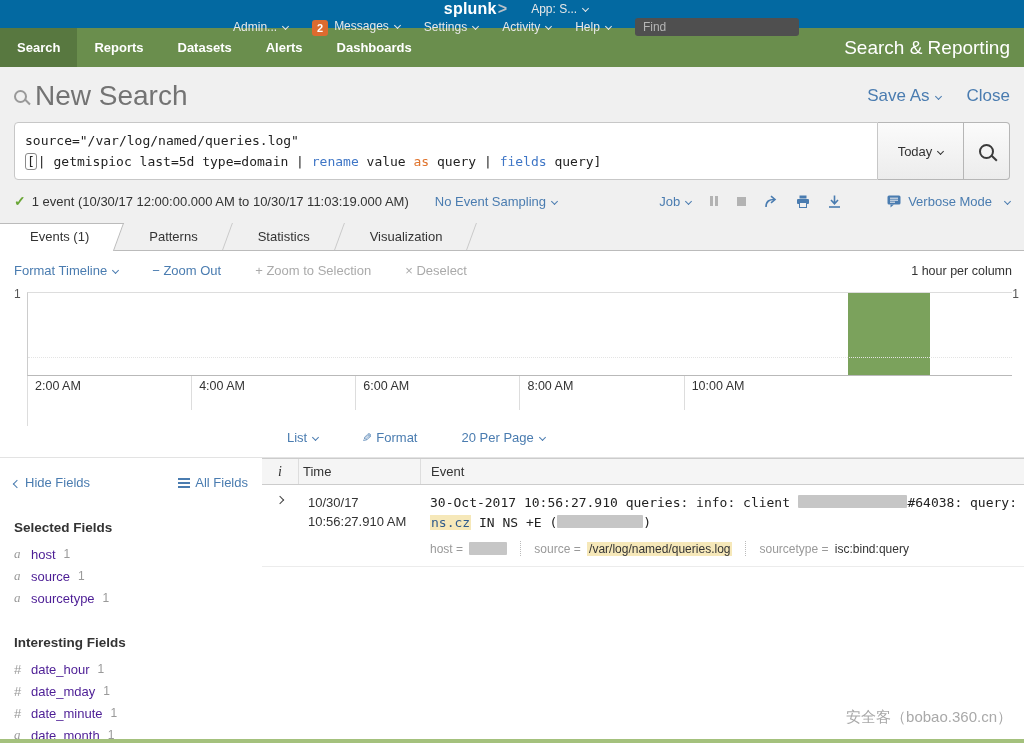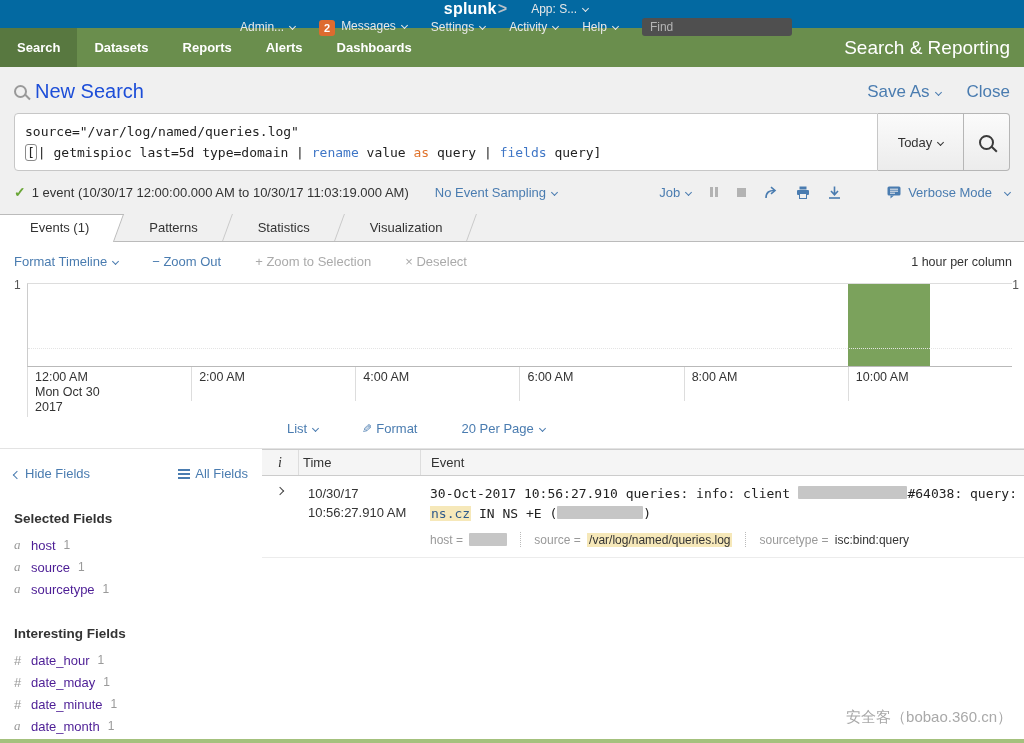--- a/index.html
+++ b/index.html
@@ -13,38 +13,38 @@
   .chev-left{display:inline-block;width:6px;height:6px;border-right:1.5px solid currentColor;border-bottom:1.5px solid currentColor;transform:rotate(135deg);margin-right:5px;vertical-align:0px;}
   .chev-right{display:inline-block;width:6px;height:6px;border-right:1.5px solid #444;border-bottom:1.5px solid #444;transform:rotate(-45deg);}
 
   
   .topbar{height:28px;background:#0369a1;display:flex;align-items:center;justify-content:flex-start;color:#e8e8e8;font-size:12px;padding:0 12px 0 20px;flex-direction:column;}
   .tb-left,.tb-right{display:flex;align-items:center;gap:24px;}
   .logo{font-size:16px;font-weight:bold;color:#fff;letter-spacing:.2px;cursor:pointer;}
   .logo .gt{color:#b9c1c9;font-weight:bold;font-style:italic;margin-left:1px;}
   .tb-item{cursor:pointer;white-space:nowrap;}
   .badge{display:inline-block;background:#dd6b2f;color:#fff;font-weight:bold;font-size:11px;min-width:16px;height:16px;line-height:16px;text-align:center;border-radius:3px;margin-right:6px;vertical-align:-2px;}
-  .find{width:150px;height:18px;background:#4f4f4f;border:none;border-radius:3px;color:#ddd;font-size:12px;padding:8px 8px;outline:none;font-family:"Liberation Sans",sans-serif;}
+  .find{width:164px;height:18px;background:#4f4f4f;border:none;border-radius:3px;color:#ddd;font-size:12px;padding:8px 8px;outline:none;font-family:"Liberation Sans",sans-serif;}
   .find::placeholder{color:#b5b5b5;}
 
   
   .appbar{height:39px;background:#6a8e4d;display:flex;align-items:stretch;justify-content:space-between;}
   .appbar-items{display:flex;align-items:stretch;}
   .nav-item{color:#fff;font-size:13px;font-weight:bold;line-height:39px;padding:0 17px;cursor:pointer;white-space:nowrap;}
   .nav-item.active{background:#587840;}
   .app-title{color:#fff;font-size:19px;line-height:39px;padding-right:14px;font-weight:normal;}
 
   
   .search-head{background:#f0f0f0;padding:0 14px;}
   .title-row{display:flex;align-items:center;padding:13px 0 10px;}
   .mag{display:inline-block;position:relative;width:13px;height:13px;border:2px solid #999;border-radius:50%;}
   .mag::after{content:'';position:absolute;width:7px;height:2px;background:#999;transform:rotate(45deg);right:-6px;bottom:-2px;}
   .mag.dark{width:15px;height:15px;border-color:#3a3a3a;}
   .mag.dark::after{background:#3a3a3a;width:8px;}
-  h1.page-title{font-size:20px;font-weight:normal;color:#1d4ed8;margin:0 0 0 8px;flex:1;}
+  h1.page-title{font-size:28px;font-weight:normal;color:#737373;margin:0 0 0 8px;flex:1;}
   .head-actions{display:flex;gap:26px;font-size:17px;}
   .head-link{color:#4a7cb0;cursor:pointer;}
 
   .query-row{display:flex;align-items:stretch;}
   .query-box{flex:1;background:#fff;border:1px solid #c7c7c7;border-radius:4px 0 0 4px;padding:7px 10px;font-family:"DejaVu Sans Mono",monospace;font-size:13px;line-height:21px;color:#222;cursor:text;}
   .tok-command{color:#3f76c6;}
   .tok-modifier{color:#e0732c;}
   .tok-bracket{border:1px solid #8a8a8a;border-radius:3px;padding:0 1px;margin-right:1px;}
   .time-btn,.go-btn{border:1px solid #b6b6b6;background:linear-gradient(#fbfbfb,#ececec);cursor:pointer;font-family:"Liberation Sans",sans-serif;}
   .time-btn{width:86px;font-size:13px;color:#333;border-left:none;border-radius:0;}
@@ -146,22 +146,22 @@
     <span class="tb-item"><span>Settings</span><i class="chev"></i></span>
     <span class="tb-item"><span>Activity</span><i class="chev"></i></span>
     <span class="tb-item"><span>Help</span><i class="chev"></i></span>
     <input class="find" placeholder="Find" style="">
   </div>
 </header>
 
 <nav class="appbar">
   <div class="appbar-items" id="appbar-items">
       <div class="nav-item active">Search</div>
+      <div class="nav-item">Reports</div>
       <div class="nav-item">Datasets</div>
-      <div class="nav-item">Reports</div>
       <div class="nav-item">Alerts</div>
       <div class="nav-item">Dashboards</div>
     </div>
   <div class="app-title">Search &amp; Reporting</div>
 </nav>
 
 <section class="search-head">
   <div class="title-row">
     <span class="mag"></span>
     <h1 class="page-title">New Search</h1>
@@ -244,25 +244,20 @@
     <span class="tl-scale">1 hour per column</span>
   </div>
   <div class="chart-wrap">
     <span class="ylab l">1</span>
     <span class="ylab r">1</span>
     <div class="chart" id="chart-bars">
         <div class="bar" title="10:00 AM : 1" style="left: 83.3333%; width: 8.33333%; height: 100%; background: rgb(123, 162, 92);"></div>
       </div>
     <div class="xticks" id="chart-xticks">
         <div class="xcell">
-          <div>12:00 AM</div>
-          <div>Mon Oct 30</div>
-          <div>2017</div>
-        </div>
-        <div class="xcell">
           <div>2:00 AM</div>
         </div>
         <div class="xcell">
           <div>4:00 AM</div>
         </div>
         <div class="xcell">
           <div>6:00 AM</div>
         </div>
         <div class="xcell">
           <div>8:00 AM</div>

